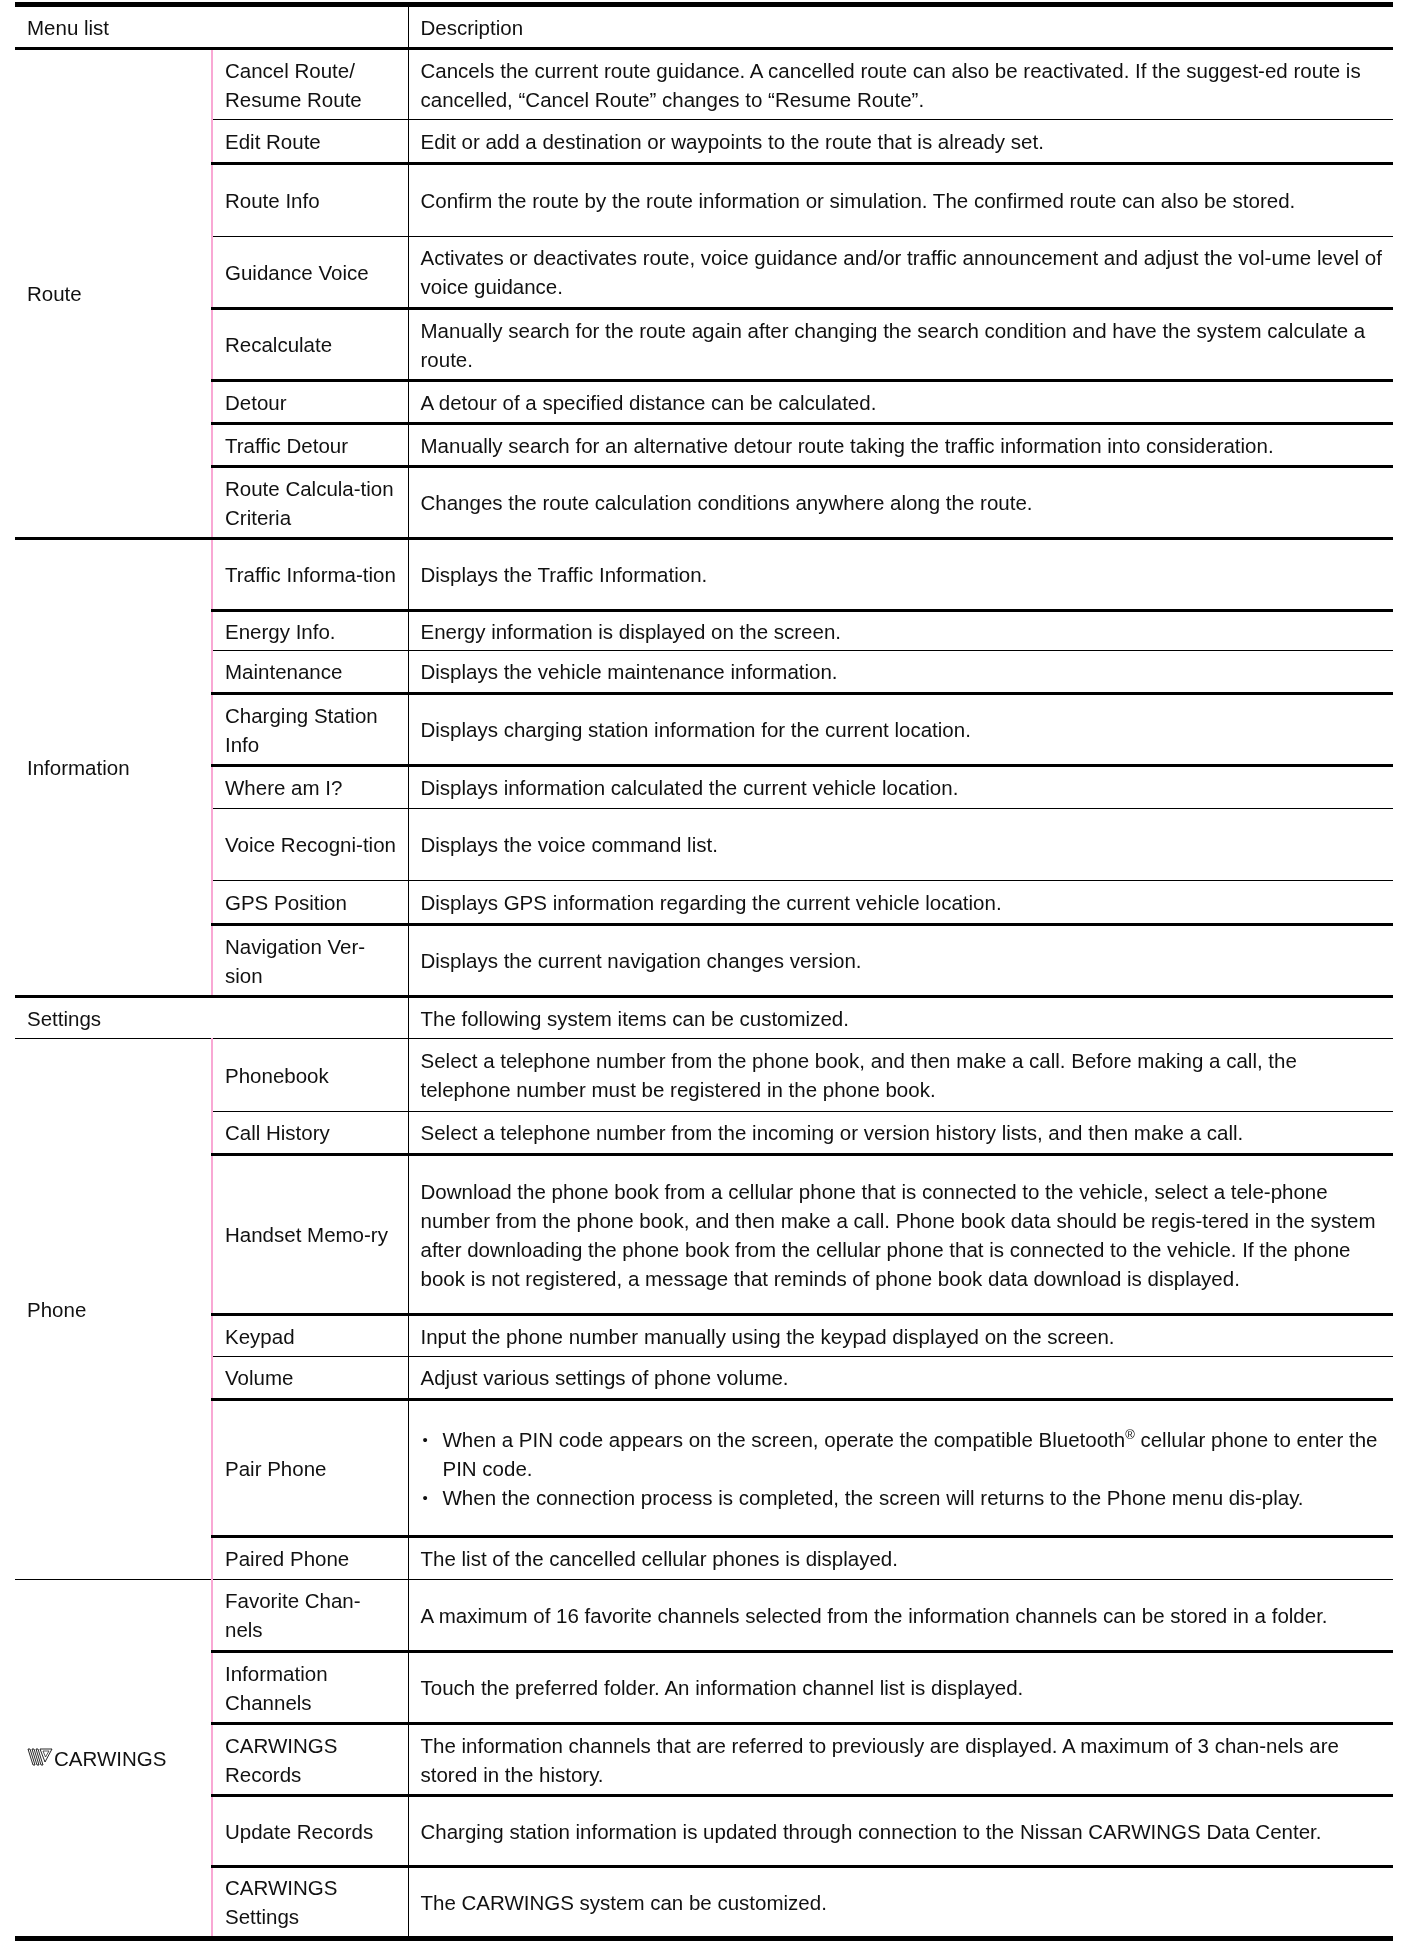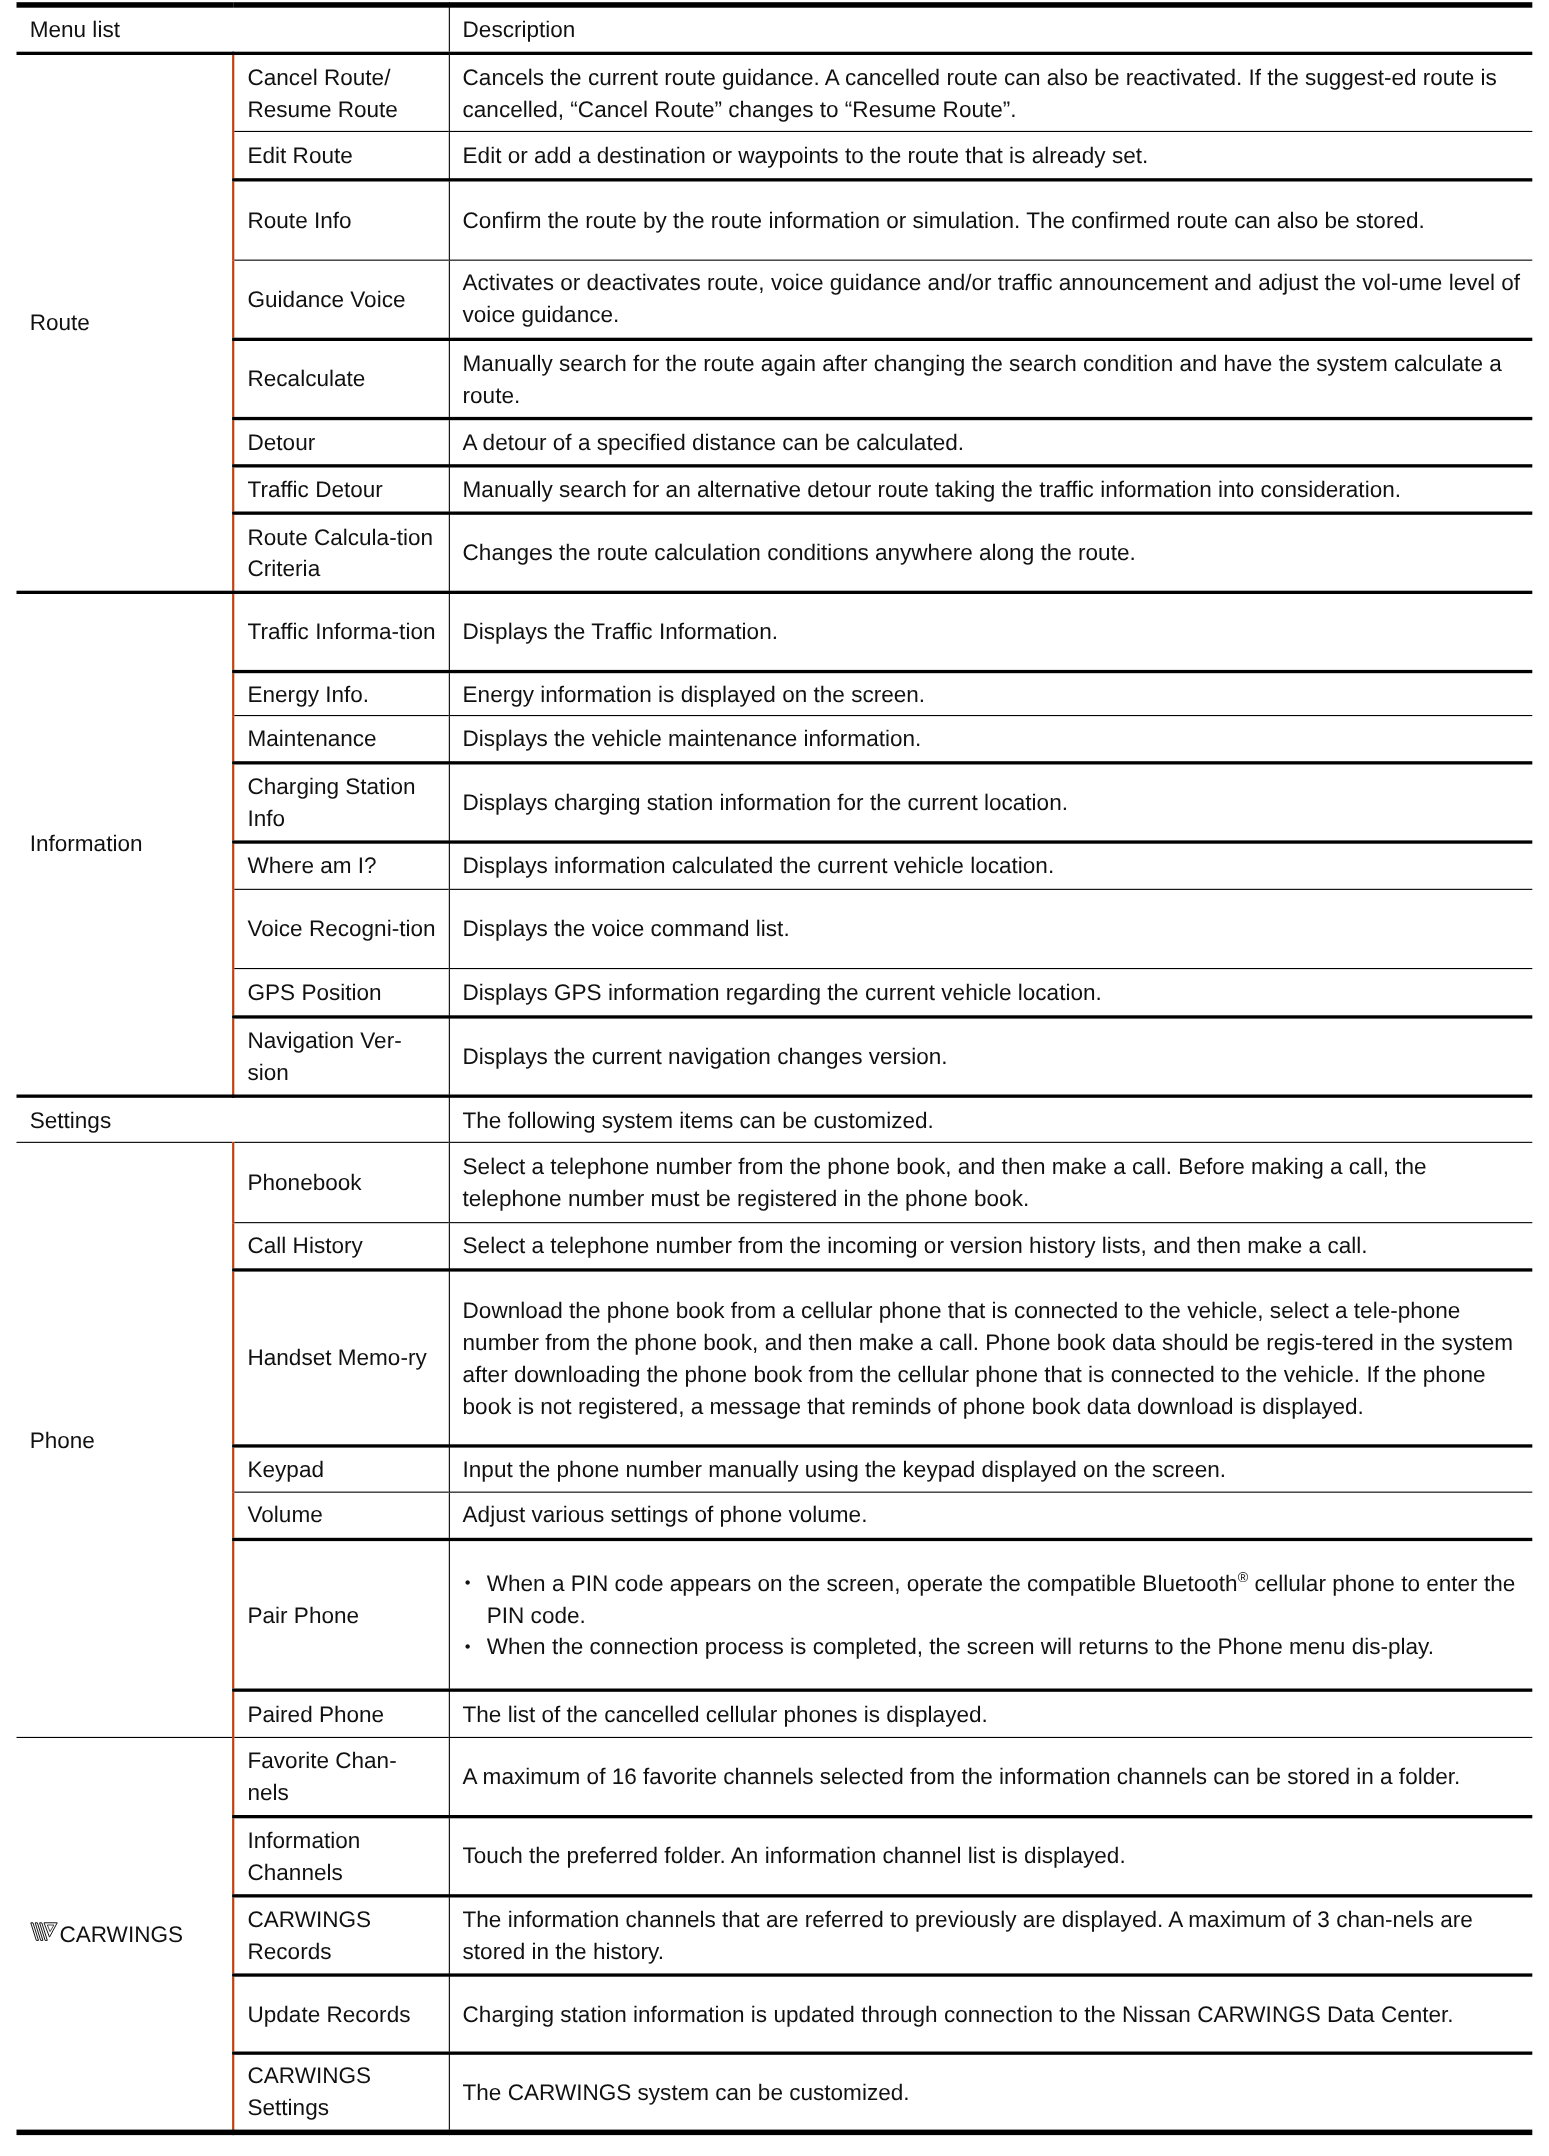--- a/index.html
+++ b/index.html
@@ -10,21 +10,21 @@
   #tbl col.c1 { width: 197px; }
   #tbl col.c2 { width: 196px; }
   #tbl col.c3 { width: 985px; }
   #tbl th, #tbl td { padding: 0 10px 0 12px; vertical-align: middle; text-align: left; font-weight: normal; }
   #tbl thead th { text-align: left; height: 40px; border-bottom: 3px solid #000; }
   #tbl thead tr { border-top: 5px solid #000; }
   #tbl tbody tr { border-bottom: 1.5px solid #000; }
   #tbl tbody tr.thick { border-bottom: 3px solid #000; }
   #tbl tbody tr:last-child { border-bottom: 5px solid #000; }
   .bl { border-left: 1px solid #000; }
-  .bl2 { border-left: 2px solid #c2410c; }
+  .bl2 { border-left: 2px solid #f9a8d4; }
   td.group { padding-left: 12px; }
   td.desc { padding-left: 14px; }
   ul.bullets { list-style: none; margin: 0; padding: 0; }
   ul.bullets li { position: relative; padding-left: 22px; }
   ul.bullets li::before { content: "•"; position: absolute; left: 2px; font-size: 15px; }
   sup { font-size: 13px; line-height: 0; }
   .logo { display: inline-block; width: 26px; height: 22px; vertical-align: -2px; margin-right: 1px; }
 </style>
 </head>
 <body>

